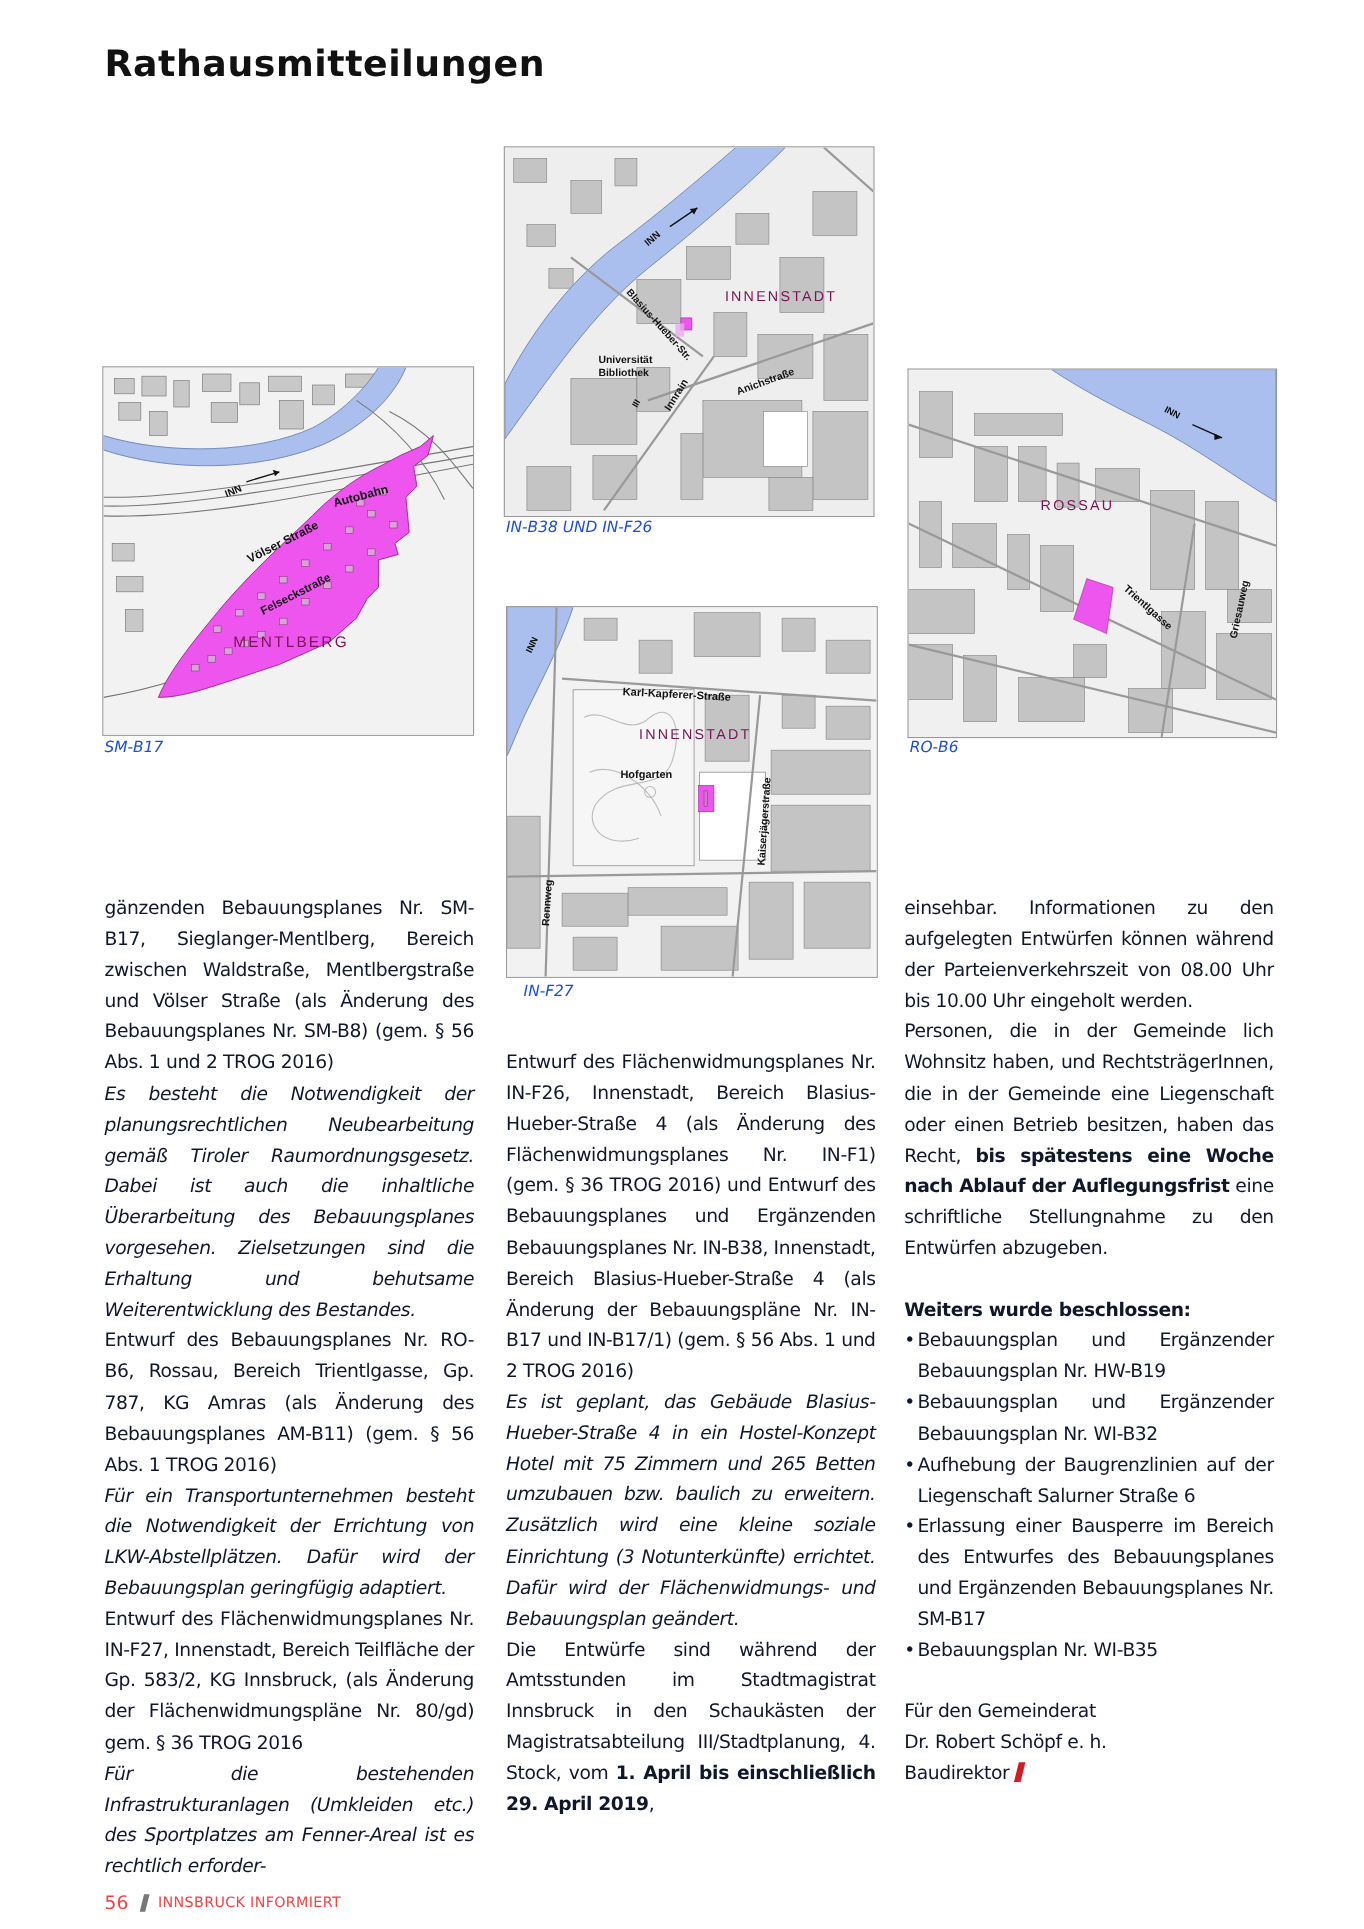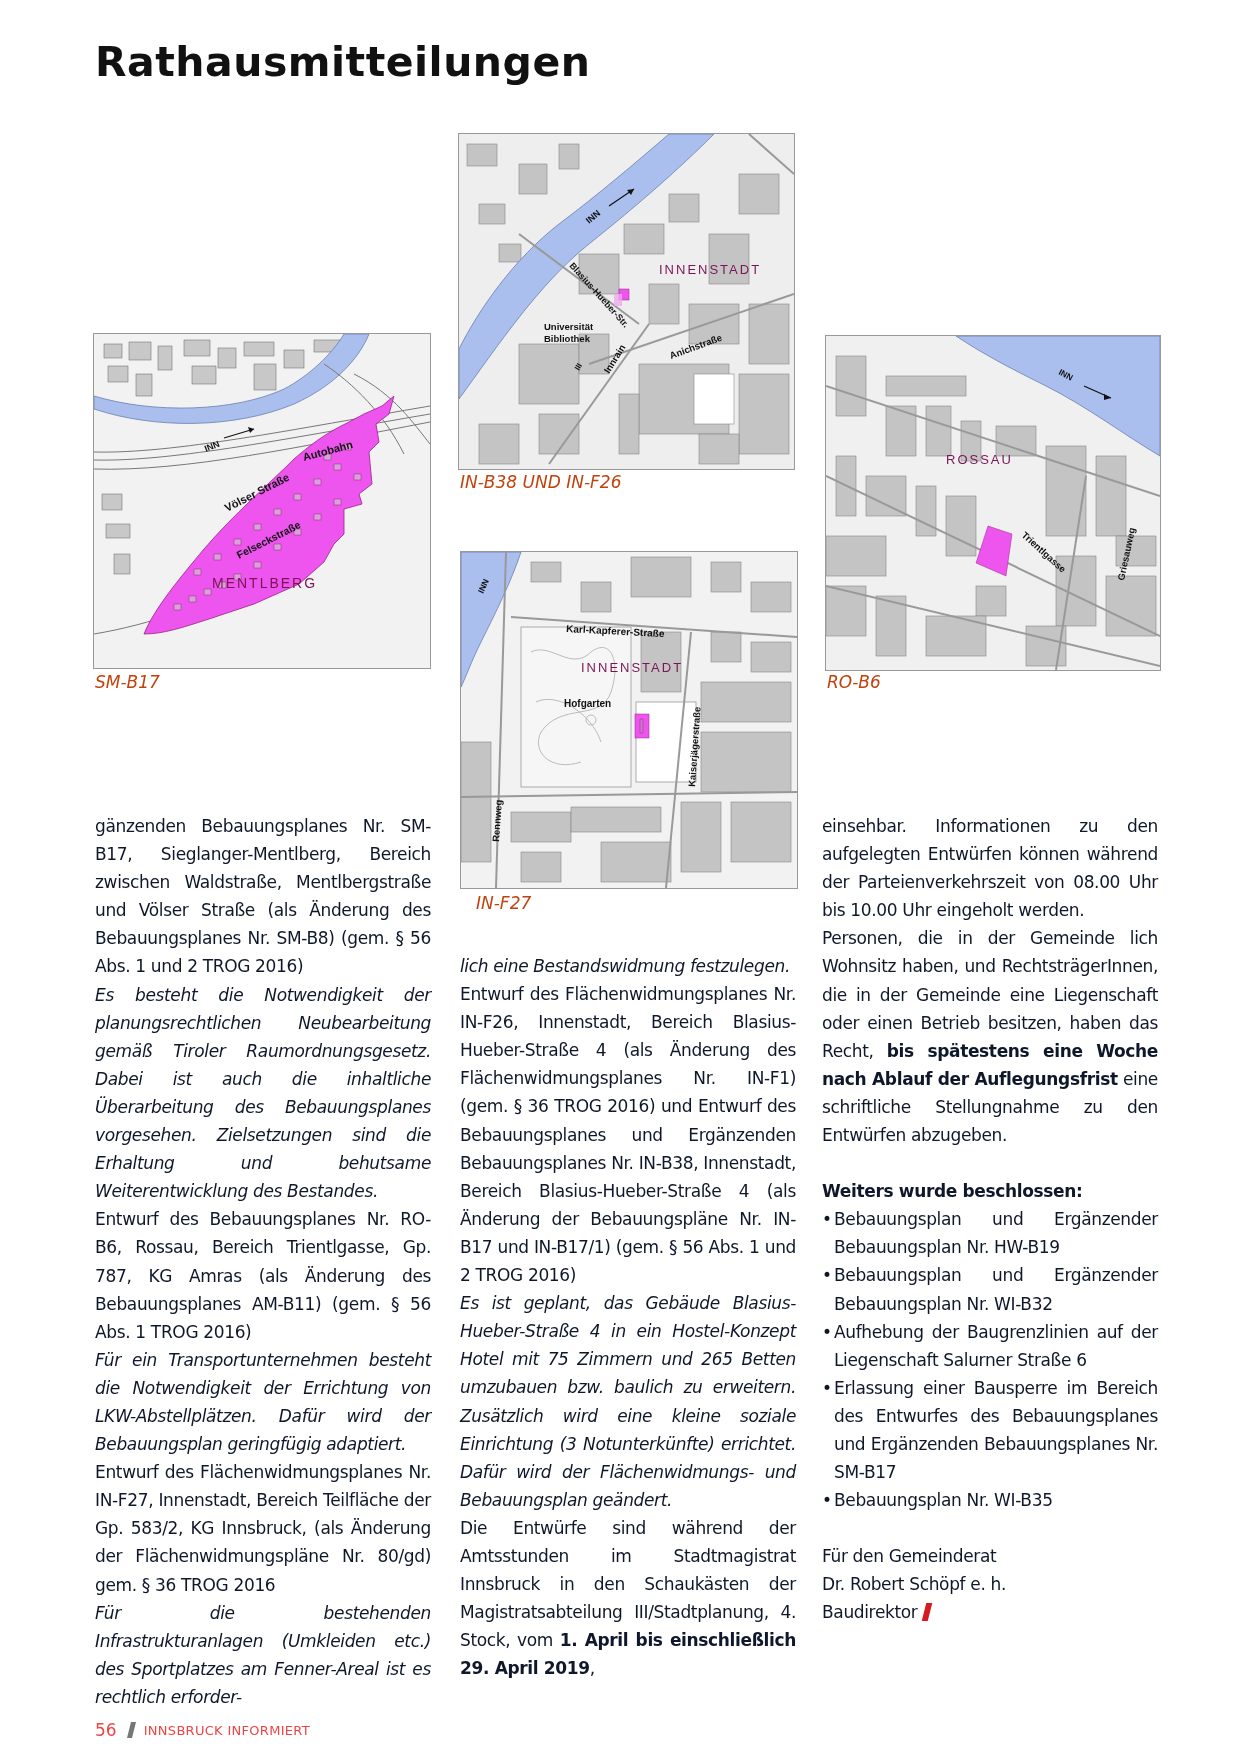--- a/index.html
+++ b/index.html
@@ -1,23 +1,23 @@
 <!DOCTYPE html>
 <html><head>
 <meta charset="utf-8">
 <style>
   html, body { margin: 0; padding: 0; background: #ffffff; }
   body { width: 1240px; height: 1754px; position: relative; overflow: hidden;
          font-family: "DejaVu Sans", "Liberation Sans", sans-serif; color: #1a1a1a; }
-  .page-title { position: absolute; left: 95px; top: 38px; font-size: 41px; font-weight: bold;
+  .page-title { position: absolute; left: 95px; top: 38px; font-size: 33px; font-weight: bold;
                 letter-spacing: 0.5px; color: #111; font-family: "DejaVu Sans", sans-serif; }
 
   .map { position: absolute; border: 1px solid #999; background: #f4f4f4; overflow: hidden; }
   .map svg { display: block; width: 100%; height: 100%; }
-  .map-caption { position: absolute; font-style: italic; font-size: 17px; color: #c2410c;
+  .map-caption { position: absolute; font-style: italic; font-size: 14px; color: #1d4ed8;
                  font-family: "DejaVu Sans", sans-serif; }
   .maplabel { font-family: "Liberation Sans", sans-serif; font-weight: bold; fill: #111; }
   .district { font-family: "Liberation Sans", sans-serif; fill: #7a1456; letter-spacing: 2px; }
 
   .col { position: absolute; font-size: 17px; line-height: 28.1px; text-align: justify;
          font-family: "DejaVu Sans", sans-serif; color: #0f172a; }
   .col p { margin: 0; }
   .it { font-style: italic; }
   .b { font-weight: bold; }
   .col1 { left: 95px; top: 812px; width: 336px; letter-spacing: -0.35px; }
@@ -250,21 +250,20 @@
 <div class="col col1">
   <p>gänzenden Bebauungsplanes Nr. SM-B17, Sieglanger-Mentlberg, Bereich zwischen Waldstraße, Mentlbergstraße und Völser Straße (als Änderung des Bebauungsplanes Nr. SM-B8) (gem. § 56 Abs. 1 und 2 TROG 2016)</p>
   <p class="it">Es besteht die Notwendigkeit der planungsrechtlichen Neubearbeitung gemäß Tiroler Raumordnungsgesetz. Dabei ist auch die inhaltliche Überarbeitung des Bebauungsplanes vorgesehen. Zielsetzungen sind die Erhaltung und behutsame Weiterentwicklung des Bestandes.</p>
   <p>Entwurf des Bebauungsplanes Nr. RO-B6, Rossau, Bereich Trientlgasse, Gp. 787, KG Amras (als Änderung des Bebauungsplanes AM-B11) (gem. § 56 Abs. 1 TROG 2016)</p>
   <p class="it">Für ein Transportunternehmen besteht die Notwendigkeit der Errichtung von LKW-Abstellplätzen. Dafür wird der Bebauungsplan geringfügig adaptiert.</p>
   <p>Entwurf des Flächenwidmungsplanes Nr. IN-F27, Innenstadt, Bereich Teilfläche der Gp. 583/2, KG Innsbruck, (als Änderung der Flächenwidmungspläne Nr. 80/gd) gem. § 36 TROG 2016</p>
   <p class="it">Für die bestehenden Infrastrukturanlagen (Umkleiden etc.) des Sportplatzes am Fenner-Areal ist es rechtlich erforder-</p>
 </div>
 
 <div class="col col2">
-  <p class="it">lich eine Bestandswidmung festzulegen.</p>
   <p>Entwurf des Flächenwidmungsplanes Nr. IN-F26, Innenstadt, Bereich Blasius-Hueber-Straße 4 (als Änderung des Flächenwidmungsplanes Nr. IN-F1) (gem. § 36 TROG 2016) und Entwurf des Bebauungsplanes und Ergänzenden Bebauungsplanes Nr. IN-B38, Innenstadt, Bereich Blasius-Hueber-Straße 4 (als Änderung der Bebauungspläne Nr. IN-B17 und IN-B17/1) (gem. § 56 Abs. 1 und 2 TROG 2016)</p>
   <p class="it">Es ist geplant, das Gebäude Blasius-Hueber-Straße 4 in ein Hostel-Konzept Hotel mit 75 Zimmern und 265 Betten umzubauen bzw. baulich zu erweitern. Zusätzlich wird eine kleine soziale Einrichtung (3 Notunterkünfte) errichtet. Dafür wird der Flächenwidmungs- und Bebauungsplan geändert.</p>
   <p><span>Die Entwürfe sind während der Amtsstunden im Stadtmagistrat Innsbruck in den Schaukästen der Magistratsabteilung III/Stadtplanung, 4. Stock, vom </span><span class="b">1. April bis einschließlich 29. April 2019</span><span>,</span></p>
 </div>
 
 <div class="col col3">
   <p>einsehbar. Informationen zu den aufgelegten Entwürfen können während der Parteienverkehrszeit von 08.00 Uhr bis 10.00 Uhr eingeholt werden.</p>
   <p><span>Personen, die in der Gemeinde lich Wohnsitz haben, und RechtsträgerInnen, die in der Gemeinde eine Liegenschaft oder einen Betrieb besitzen, haben das Recht, </span><span class="b">bis spätestens eine Woche nach Ablauf der Auflegungsfrist</span><span> eine schriftliche Stellungnahme zu den Entwürfen abzugeben.</span></p>
   <div class="spacer"></div>
   <p class="b">Weiters wurde beschlossen:</p>

